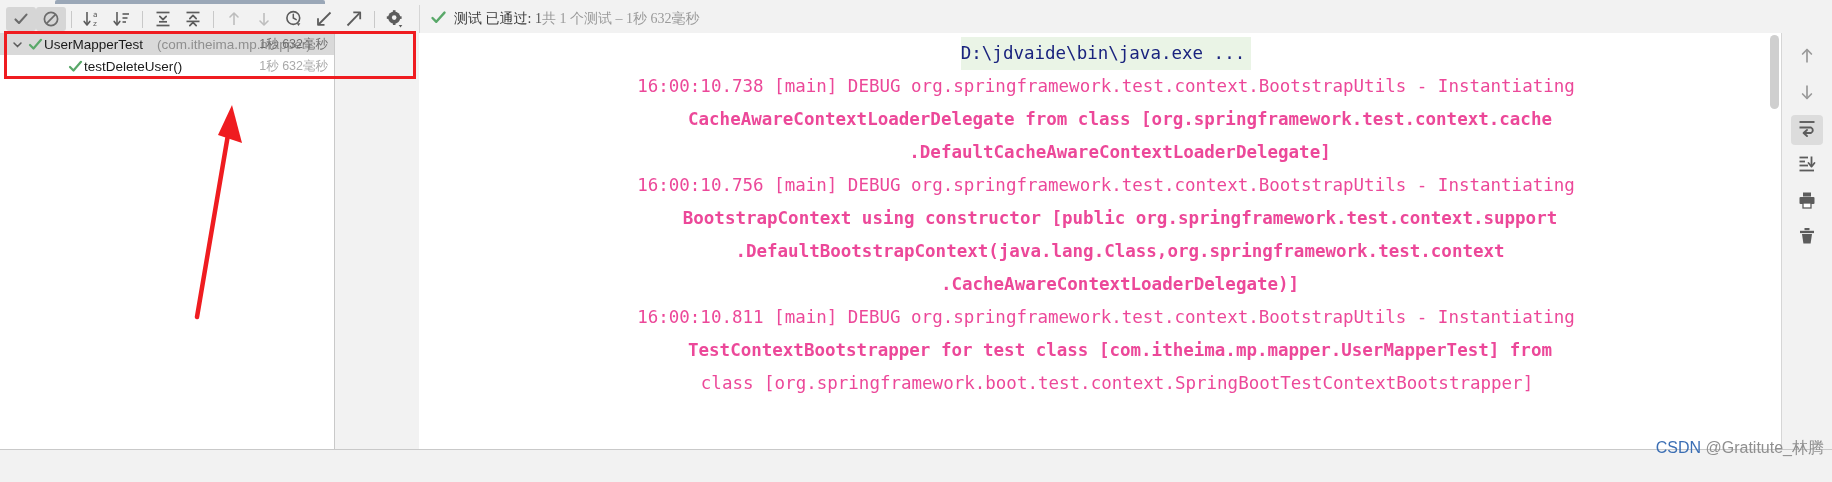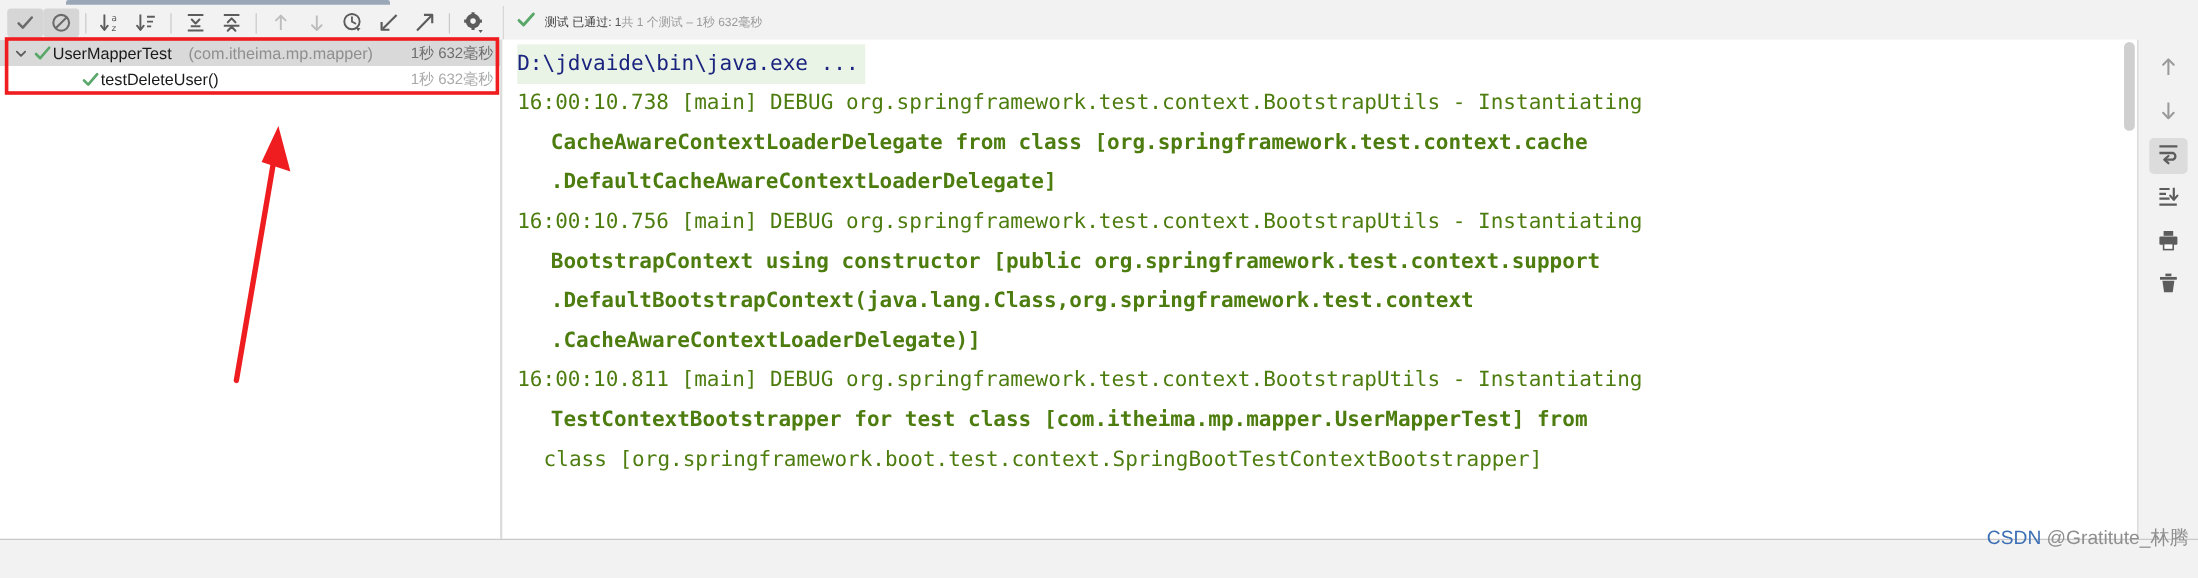--- a/index.html
+++ b/index.html
@@ -48,29 +48,29 @@
   
   .statusbar {
     position: absolute; left: 419px; top: 5px; width: 1413px; height: 28px;
     background: #f2f2f2;
     display: flex; align-items: center;
     padding-left: 10px;
     border-left: 1px solid #d6d6d6;
   }
   .status-check { margin-right: 7px; display:block; }
   .status-text {
-    font-size: 10px; color: #3b3b3b; white-space: nowrap;
-    font-family: Liberation Sans, sans-serif;
+    font-size: 14px; color: #3b3b3b; white-space: nowrap;
+    font-family: Liberation Serif, serif;
   }
   .status-text .dim { color: #9a9a9a; }
   .status-text .num { color: #555; }
 
   
   .tree {
-    position: absolute; left: 0; top: 33px; width: 418px; height: 416px;
+    position: absolute; left: 0; top: 33px; width: 335px; height: 416px;
     background: #ffffff;
     border-right: 1px solid #c9c9c9;
     overflow: hidden;
   }
   .tree-row {
     position: relative;
     height: 22px;
     display: flex; align-items: center;
     font-size: 13.5px;
     white-space: nowrap;
@@ -103,26 +103,27 @@
     pointer-events: none;
   }
 
   
   .console {
     position: absolute; left: 419px; top: 33px;
     width: 1362px; height: 416px;
     background: #ffffff;
     overflow: hidden;
     padding: 4px 0 0 0;
+    text-align: center;
   }
   .cline {
     font-family: "DejaVu Sans Mono", "Liberation Mono", monospace;
     font-size: 17.5px;
     line-height: 33px;
-    color: #4d7c0f;
+    color: #ec4899;
     white-space: pre;
     padding-left: 12px;
   }
   .cline.cmd {
     color: #1a237e;
     background: #eaf4e6;
     display: inline-block;
     padding-right: 6px;
     margin-left: 12px;
     padding-left: 0;

